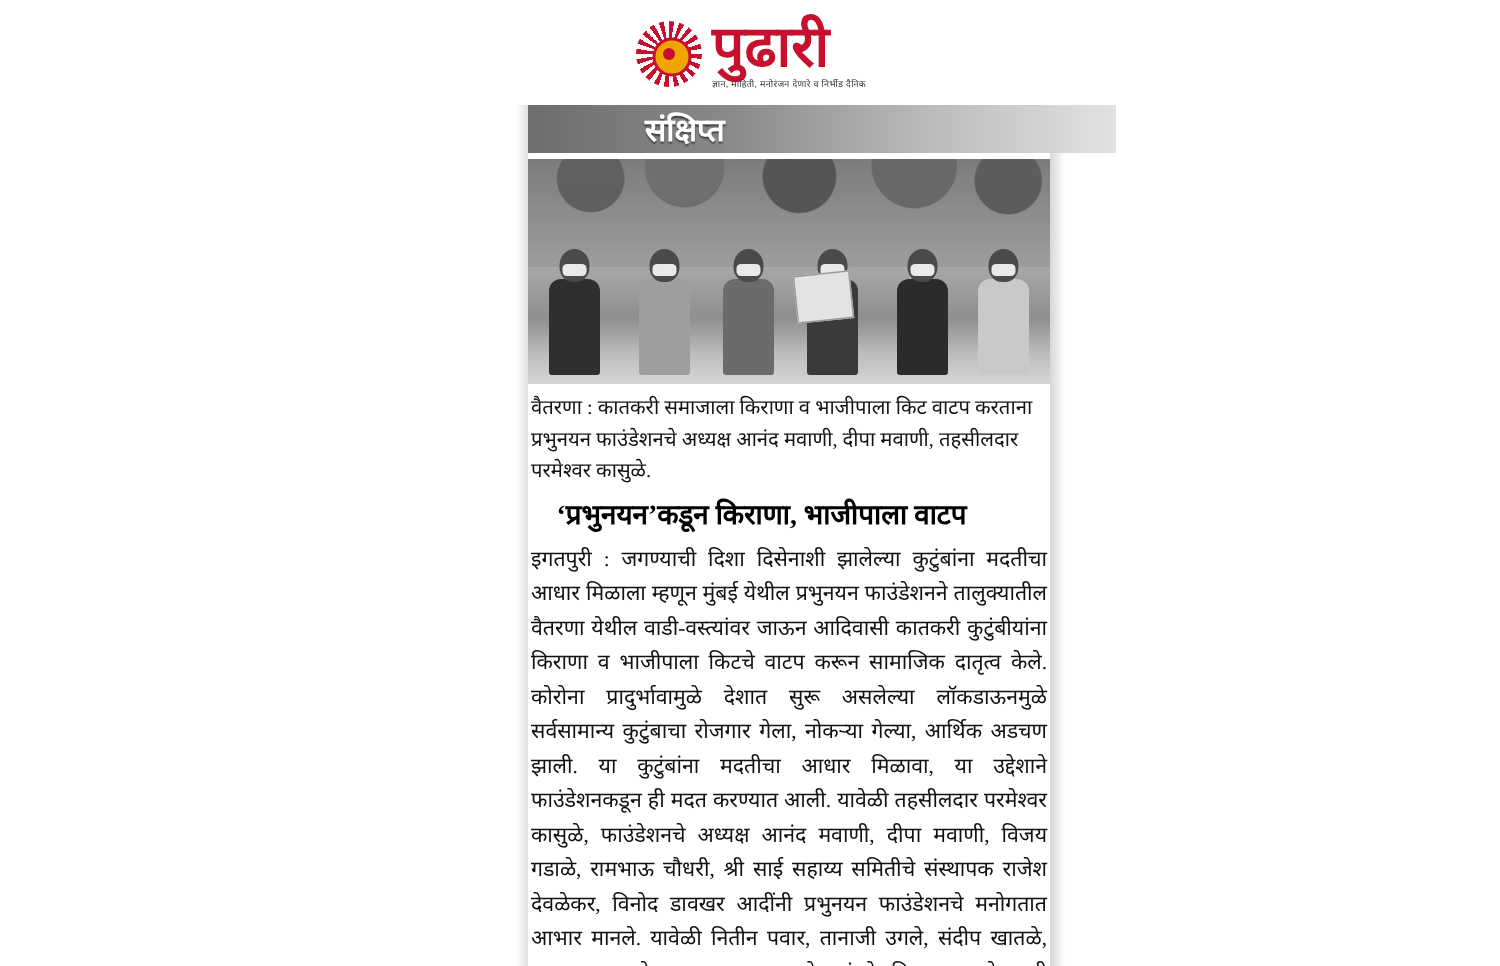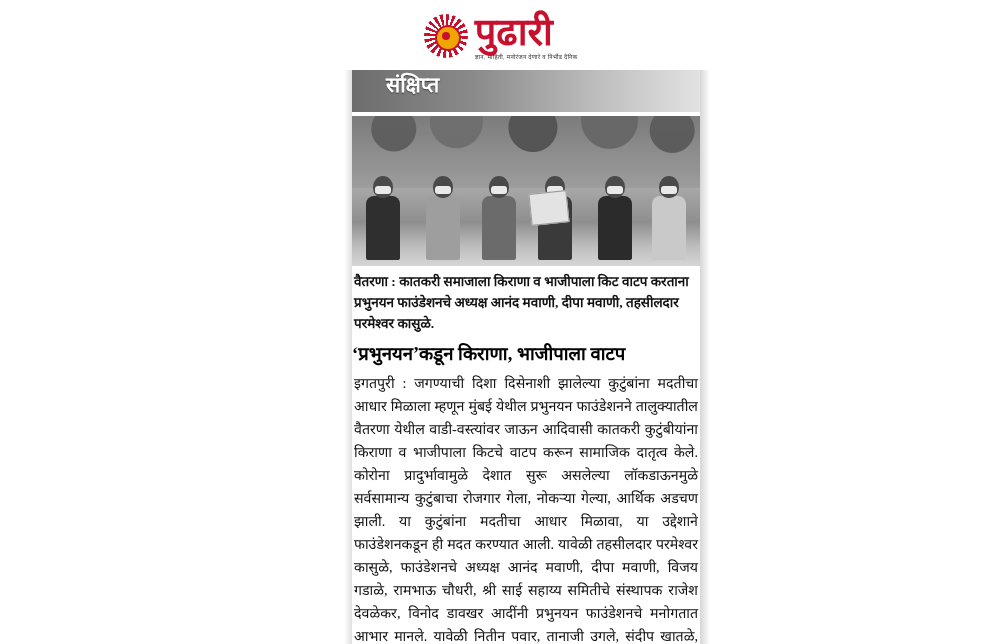--- a/index.html
+++ b/index.html
@@ -97,24 +97,25 @@
     position: absolute;
     left: 352px;
     top: 70px;
     width: 348px;
     background: #ffffff;
   }
 
   .section-bar {
     position: relative;
     width: 348px;
-    height: 42px;
+    height: 32px;
     background: linear-gradient(90deg, #6d6d6d 0%, #8a8a8a 35%, #bdbdbd 70%, #e2e2e2 100%);
     display: flex;
-    align-items: flex-start;
+    align-items: center;
+    padding-left: 44px;
   }
   .section-bar .tab {
     margin-left: 34px;
     font-family: "Liberation Serif", serif;
     font-weight: bold;
     font-size: 21px;
     color: #ffffff;
     text-shadow: 0 1px 1px rgba(0,0,0,.5);
   }
 
@@ -184,35 +185,35 @@
     left: 178px; bottom: 42px;
     width: 36px; height: 30px;
     background: #e3e3e3;
     border: 1px solid #9a9a9a;
     transform: rotate(-6deg);
   }
 
   .caption {
     margin-top: 6px;
     font-family: "Liberation Serif", serif;
-    font-weight: bold;
+    font-weight: normal;
     font-size: 13.5px;
     line-height: 1.55;
     color: #111111;
     padding: 0 2px;
   }
 
   .headline {
     margin-top: 7px;
     font-family: "Liberation Serif", serif;
     font-weight: bold;
     font-size: 18.5px;
     line-height: 1.3;
     color: #000000;
-    padding: 0 0;
+    padding: 0 19px;
   }
 
   .body-copy {
     margin-top: 6px;
     font-family: "Liberation Serif", serif;
     font-size: 14.2px;
     line-height: 1.62;
     color: #111111;
     text-align: justify;
     padding: 0 2px 4px 2px;

